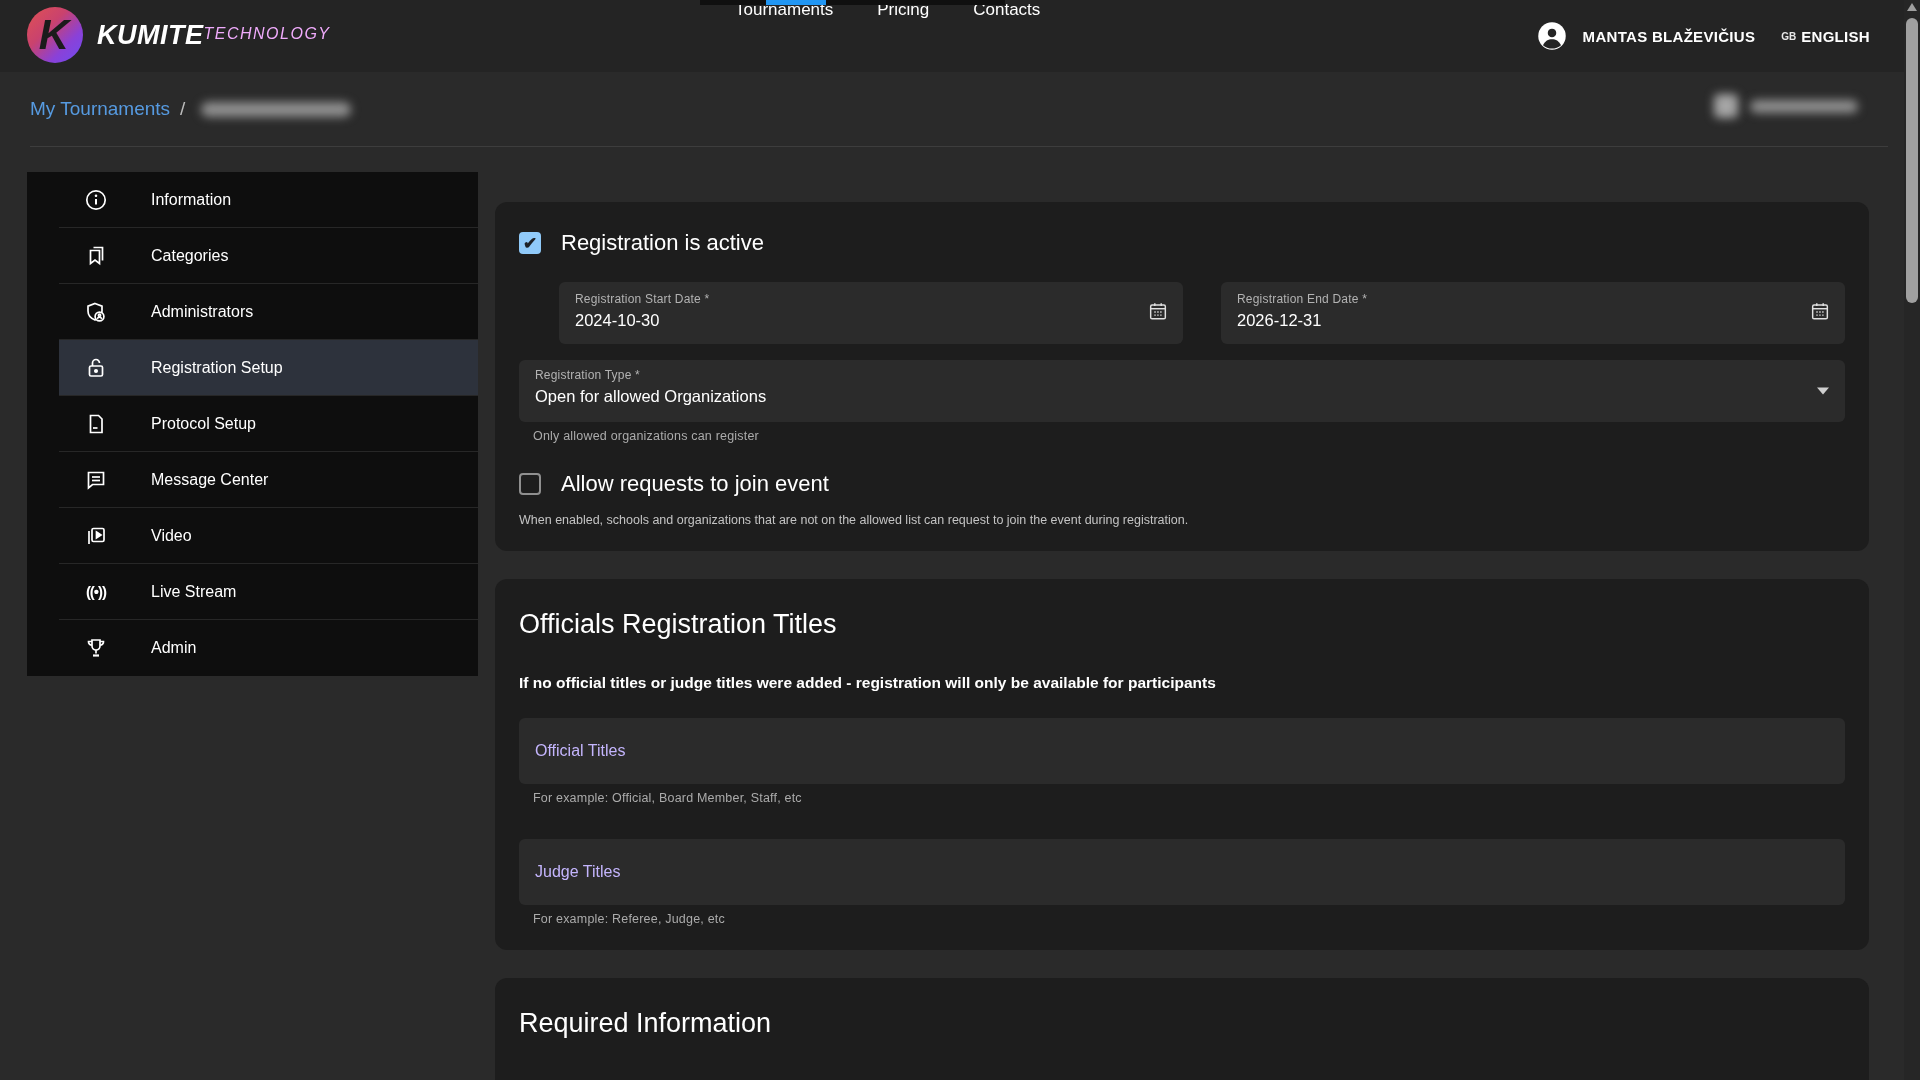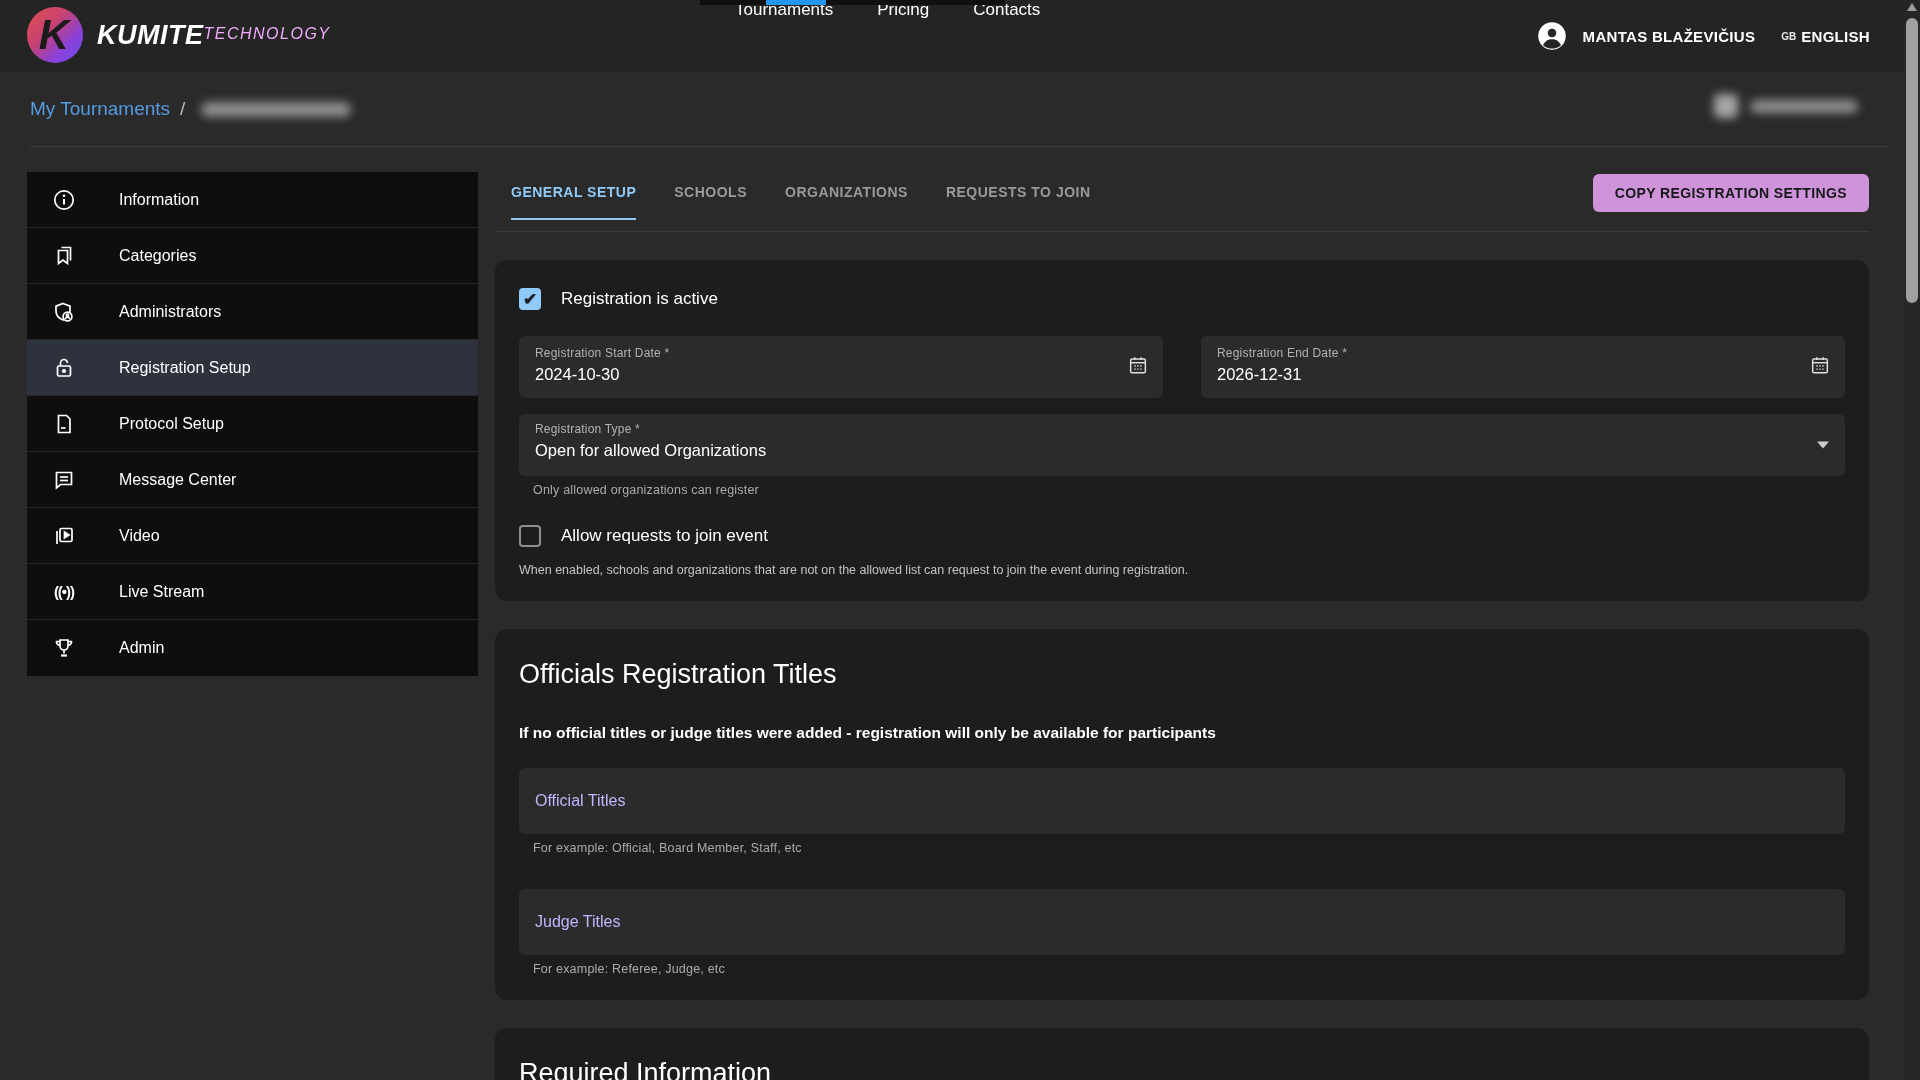--- a/index.html
+++ b/index.html
@@ -43,21 +43,21 @@
   .crumb-link { color:#569ae0; cursor:pointer; }
   .crumb-sep { color:#bdbdbd; }
   .blob { background:#8f8f8f; border-radius:8px; filter:blur(5px); }
   .crumb-redacted { width:150px; height:15px; margin-left:6px; }
   .chip-redacted { position:absolute; top:94px; right:62px; display:flex; align-items:center; gap:12px; }
   .chip-icon-blob { width:24px; height:24px; border-radius:5px; background:#a5a5a5; filter:blur(5px); }
   .chip-text-blob { width:108px; height:13px; background:#8f8f8f; border-radius:7px; filter:blur(5px); }
   .page-divider { position:absolute; top:146px; left:30px; width:1858px; height:1px; background:#3d3d3d; }
 
   
-  .sidebar { position:absolute; left:27px; top:172px; width:451px; background:#0e0e0e; }
+  .sidebar { position:absolute; left:27px; top:172px; width:451px; background:#0e0e0e;padding-left:32px; }
   .side-item {
     height:56px; display:flex; align-items:center; gap:42px; padding-left:24px;
     border-bottom:1px solid #272727; cursor:pointer; background:#0e0e0e;
   }
   .side-item:last-child { border-bottom:none; }
   .side-item.selected { background:#2d323c; }
   .side-icon { width:26px; height:26px; display:flex; align-items:center; justify-content:center; color:#fff; }
   .side-icon svg { width:24px; height:24px; stroke:#fff; fill:none; stroke-width:1.7; }
   .live-glyph { font-size:15px; font-weight:700; letter-spacing:-1px; white-space:nowrap; }
   .side-label { font-size:16px; color:#fff; }
@@ -79,23 +79,23 @@
 
   .card { background:#1d1d1d; border-radius:12px; padding:24px 24px; margin-top:28px; }
   .card-1 { margin-top:28px; }
   .card-3 { height:120px; }
 
   .cb-row { display:flex; align-items:center; gap:20px; margin-top:4px; }
   .checkbox { width:22px; height:22px; border-radius:4px; flex:0 0 auto;
               display:flex; align-items:center; justify-content:center; cursor:pointer; }
   .checkbox.checked { background:#90caf9; color:#1d2126; font-size:17px; font-weight:900; }
   .checkbox.unchecked { border:2px solid #8f8f8f; background:transparent; }
-  .cb-label { font-size:17px; color:#fff; }
-
-  .dates-row { display:flex; gap:38px; margin-top:26px; }
+  .cb-label { font-size:22px; color:#fff; }
+
+  .dates-row { display:flex; gap:38px; margin-top:26px;margin-left:40px; }
   .field { background:#2b2b2b; border-radius:6px; position:relative; cursor:text; }
   .field-date { flex:1; height:62px; padding:10px 16px; }
   .field-label { font-size:12px; color:#b3b3b3; letter-spacing:.2px; }
   .field-value { font-size:16.5px; color:#fff; margin-top:5px; }
   .field-icon { position:absolute; right:14px; top:50%; transform:translateY(-50%); }
   .field-icon svg { width:22px; height:22px; stroke:#e0e0e0; fill:none; stroke-width:1.6; }
 
   .field-select { width:100%; height:62px; padding:8px 16px; margin-top:16px; cursor:pointer; }
   .select-caret { position:absolute; right:16px; top:50%; transform:translateY(-50%);
                   width:0; height:0; border-left:6px solid transparent; border-right:6px solid transparent;
@@ -260,30 +260,20 @@
           <line x1="12" y1="14" x2="12" y2="17.5"></line>
           <line x1="9" y1="19.5" x2="15" y2="19.5" stroke-width="2.2"></line>
         </svg>
     </span>
     <span class="side-label">Admin</span>
   </div>
 </div>
 
 <div class="content">
 
-  <div class="tabs-row">
-    <div class="tabs">
-      <span class="tab active">GENERAL SETUP</span>
-      <span class="tab">SCHOOLS</span>
-      <span class="tab">ORGANIZATIONS</span>
-      <span class="tab">REQUESTS TO JOIN</span>
-    </div>
-    <div class="tabs-underline"></div>
-    <button class="copy-btn">COPY REGISTRATION SETTINGS</button>
-  </div>
 
   <div class="card card-1">
 
     <div class="cb-row">
       <span class="checkbox checked">✔</span>
       <span class="cb-label">Registration is active</span>
     </div>
 
     <div class="dates-row">
       <div class="field field-date">

